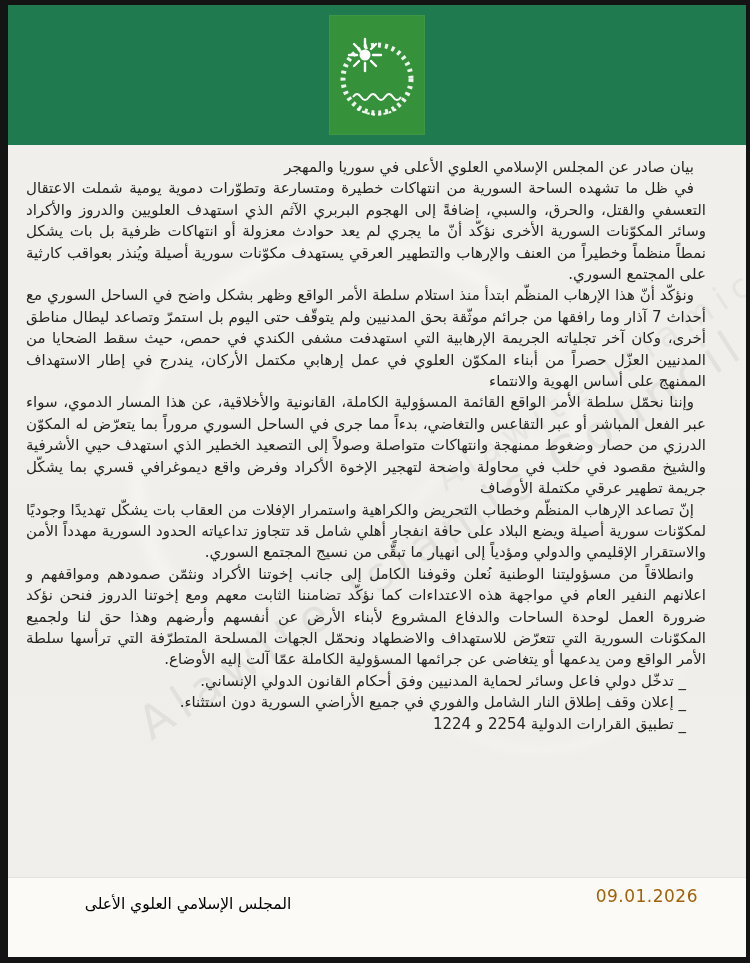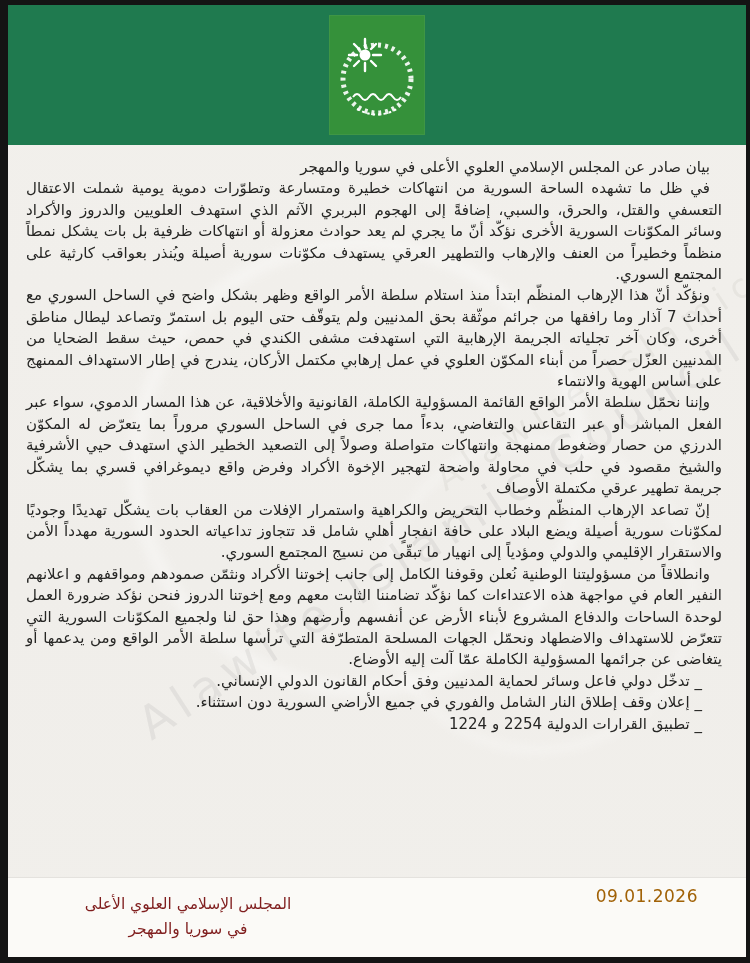--- a/index.html
+++ b/index.html
@@ -35,39 +35,39 @@
   .wm-text{
     position:absolute;white-space:nowrap;pointer-events:none;
     font-size:46px;letter-spacing:8px;color:rgba(110,110,106,0.10);
     transform:rotate(-33deg);transform-origin:left top;
   }
   .wm-t1{left:120px;top:700px;}
   .wm-t2{left:420px;top:460px;font-size:34px;color:rgba(110,110,106,0.08);}
   
   .content{
     position:absolute;top:140px;left:0;right:0;bottom:79px;
-    padding:12px 24px 0 18px;
+    padding:12px 40px 0 18px;
     direction:rtl;text-align:justify;
     color:#262624;font-size:15px;line-height:21.4px;
   }
   .content p{margin:0;text-indent:12px;}
   .content p.demand{text-indent:20px;}
   
   .footer{
     position:absolute;left:0;right:0;bottom:0;height:79px;
     background:#fbfaf7;border-top:1px solid #e4e2de;
   }
   .date{
     position:absolute;right:48px;top:8px;
     direction:ltr;font-size:17px;color:#a16207;letter-spacing:.5px;
   }
   .signature{
     position:absolute;left:45px;top:14px;width:270px;
     direction:rtl;text-align:center;
-    color:#7f1d1d;font-size:15.5px;line-height:25px;
+    color:#000000;font-size:15.5px;line-height:25px;
   }
 </style>
 </head>
 <body>
 
 <div class="page">
 
   <div class="band">
     <div class="logo-panel">
       <svg width="84" height="108" viewBox="0 0 84 108" aria-hidden="true">
@@ -109,17 +109,16 @@
     <p>وانطلاقاً من مسؤوليتنا الوطنية نُعلن وقوفنا الكامل إلى جانب إخوتنا الأكراد ونثمّن صمودهم ومواقفهم و اعلانهم النفير العام في مواجهة هذه الاعتداءات كما نؤكّد تضامننا الثابت معهم ومع إخوتنا الدروز فنحن نؤكد ضرورة العمل لوحدة الساحات والدفاع المشروع لأبناء الأرض عن أنفسهم وأرضهم وهذا حق لنا ولجميع المكوّنات السورية التي تتعرّض للاستهداف والاضطهاد ونحمّل الجهات المسلحة المتطرّفة التي ترأسها سلطة الأمر الواقع ومن يدعمها أو يتغاضى عن جرائمها المسؤولية الكاملة عمّا آلت إليه الأوضاع.</p>
     <p class="demand">_ تدخّل دولي فاعل وسائر لحماية المدنيين وفق أحكام القانون الدولي الإنساني.</p>
     <p class="demand">_ إعلان وقف إطلاق النار الشامل والفوري في جميع الأراضي السورية دون استثناء.</p>
     <p class="demand">_ تطبيق القرارات الدولية 2254 و 1224</p>
   </div>
 
   <div class="footer">
     <div class="date">09.01.2026</div>
     <div class="signature">
       <div>المجلس الإسلامي العلوي الأعلى</div>
-      <div>في سوريا والمهجر</div>
     </div>
   </div>
 
 </div>
 
 </body></html>

